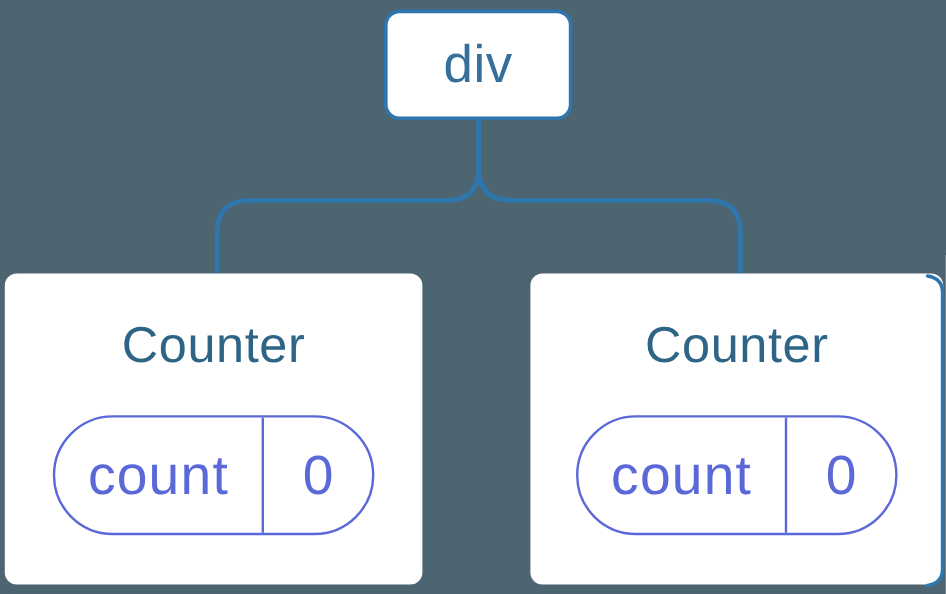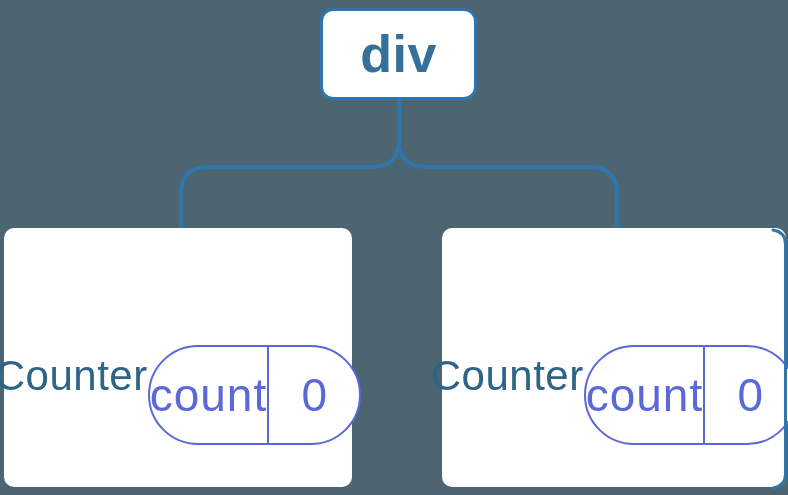--- a/index.html
+++ b/index.html
@@ -34,37 +34,36 @@
     width: 157px; height: 92px;
     box-sizing: border-box;
     background: var(--card, #FFFFFF);
     border: 3px solid var(--line, #2E76AC);
     border-radius: 13px;
     display: flex;
     align-items: center;
     justify-content: center;
   }
   .root-label {
-    font-size: 52px;
-    font-weight: 700;
+    font-size: 44px;
+    font-weight: 400;
     color: var(--node-text, #35709C);
     letter-spacing: 0.5px;
   }
   .card {
     position: absolute;
     top: 228px;
     height: 259px;
     box-sizing: border-box;
     background: var(--card, #FFFFFF);
     border-radius: 10px;
     display: flex;
-    flex-direction: row;
+    flex-direction: column;
     align-items: center;
     padding-top: 38px;
-    justify-content: center;
   }
   .card-left  { left: 4px;   width: 348px; }
   .card-right { left: 442px; width: 344px; }
   .card-title {
     font-size: 42px;
     font-weight: 500;
     line-height: 1.05;
     color: var(--title-text, #2E6586);
     letter-spacing: 0.5px;
   }

